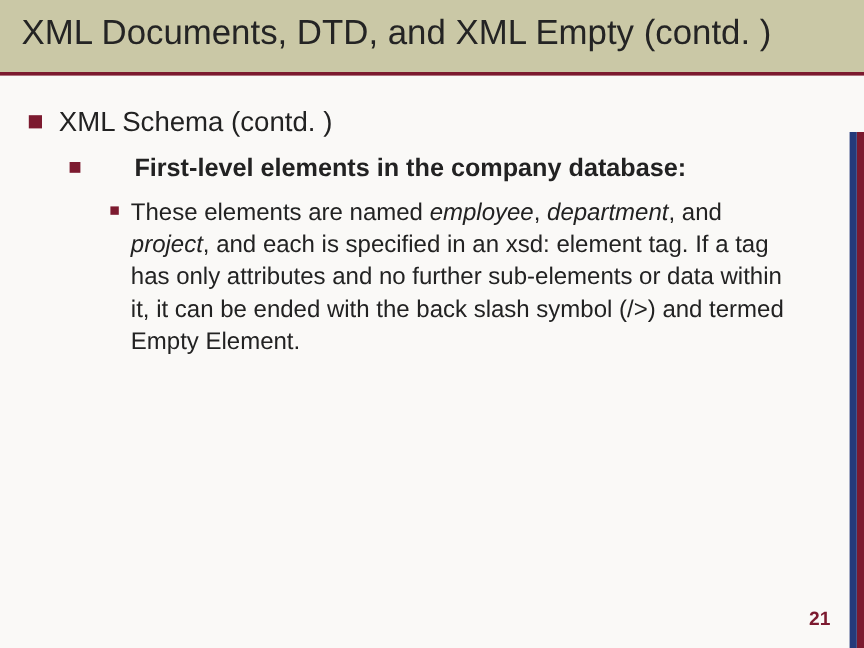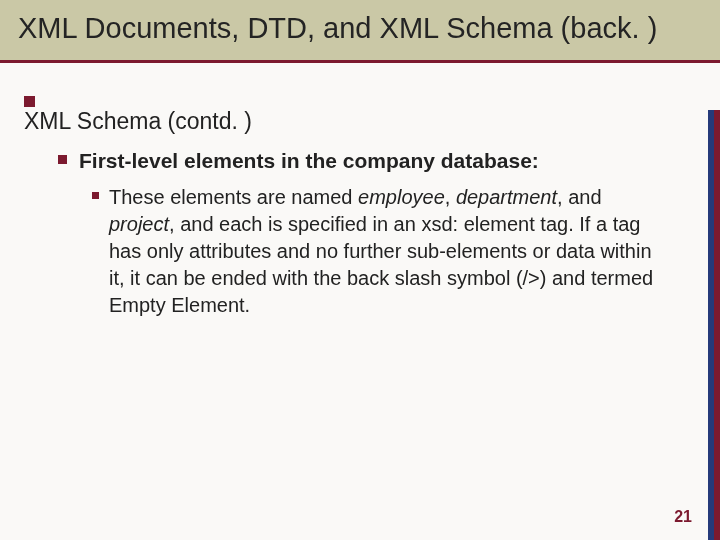--- a/index.html
+++ b/index.html
@@ -2,43 +2,43 @@
 <html><head>
 <meta charset="utf-8">
 <style>
   * { box-sizing: border-box; margin: 0; padding: 0; }
   html, body { width: 720px; height: 540px; font-family: Arial, Helvetica, sans-serif; background: #faf9f7; overflow: hidden; }
   .slide { position: relative; width: 720px; height: 540px; }
   .title-band { background: #cac8a6; width: 100%; padding: 10px 18px 14px 18px; }
   .title-band h1 { font-size: 29px; font-weight: 400; color: #242424; line-height: 1.25; letter-spacing: 0px; }
   .rule { width: 100%; height: 3px; background: #7c1a2f; }
   .body-area { padding: 24px 24px 0 24px; }
-  .lvl1 { display: flex; align-items: flex-start; margin-bottom: 10px; flex-direction: column; }
+  .lvl1 { display: flex; align-items: flex-start; margin-bottom: 10px; }
   .lvl2 { display: flex; align-items: flex-start; margin-left: 34px; margin-top: 10px; margin-bottom: 8px; }
   .lvl3 { display: flex; align-items: flex-start; margin-left: 68px; margin-top: 10px; }
   .sq { flex: 0 0 auto; background: #7c1a2f; display: inline-block; }
   .sq1 { width: 11px; height: 11px; margin-top: 9px; margin-right: 14px; }
   .sq2 { width: 9px; height: 9px; margin-top: 8px; margin-right: 12px; }
   .sq3 { width: 7px; height: 7px; margin-top: 8px; margin-right: 10px; }
   .t1 { font-size: 23px; color: #222; line-height: 1.3; }
-  .t2 { font-size: 21px; color: #222; font-weight: 700; line-height: 1.3; }
+  .t2 { font-size: 21px; color: #222; font-weight: 700; line-height: 1.3; margin-left: 33px; }
   .t3 { font-size: 20px; color: #222; line-height: 1.34; max-width: 560px; }
   .it { font-style: italic; }
   .bd { font-weight: 400; }
   .right-bars { position: absolute; right: 0; top: 110px; bottom: 0; width: 6px; background: #7c1a2f; }
   .right-bars::before { content: ""; position: absolute; right: 6px; top: 0; bottom: 0; width: 6px; background: #253a7a; }
   .page-num { position: absolute; right: 28px; bottom: 14px; font-size: 16px; font-weight: 700; color: #7c1a2f; }
 </style>
 </head>
 <body>
 
 <div class="slide">
 
   <div class="title-band">
-    <h1>XML Documents, DTD, and XML Schema (back. )</h1>
+    <h1>XML Documents, DTD, and XML Empty (contd. )</h1>
   </div>
   <div class="rule"></div>
 
   <div class="body-area">
 
     <div class="lvl1">
       <span class="sq sq1"></span>
       <div class="t1">XML Schema (contd. )</div>
     </div>
 

